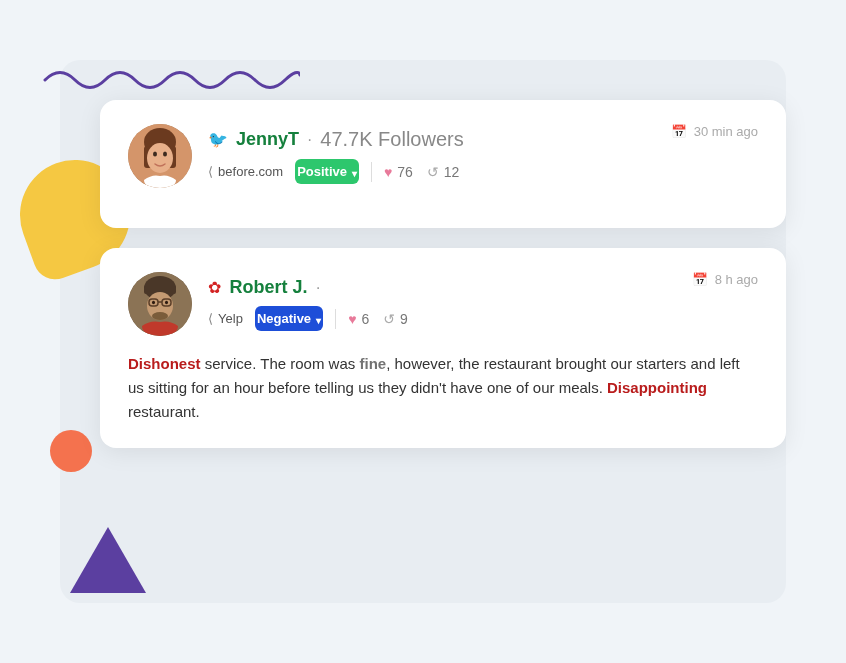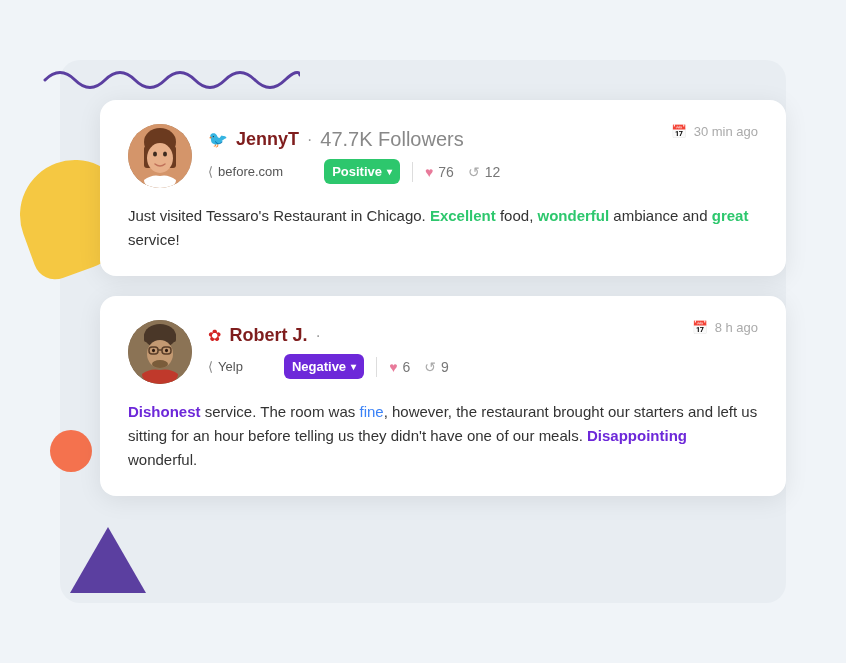--- a/index.html
+++ b/index.html
@@ -132,21 +132,21 @@
     .platform-icon {
       font-size: 16px;
     }
 
     .twitter-icon { color: #1da1f2; }
     .yelp-icon { color: #d32323; }
 
     .username {
       font-size: 18px;
       font-weight: 700;
-      color: #7f1d1d;
+      color: #15803d;
     }
 
     .dot-separator {
       color: #999;
       font-size: 16px;
     }
 
     .followers {
       font-size: 20px;
       color: #888;
@@ -167,38 +167,37 @@
       text-decoration: none;
     }
 
     .share-icon {
       color: #888;
       font-size: 13px;
     }
 
     .badge {
       display: inline-flex;
-      align-items: center;
+      align-items: flex-end;
       gap: 5px;
-      padding: 5px 8px;
+      padding: 5px 2px;
       border-radius: 6px;
       font-size: 13px;
       font-weight: 600;
       cursor: pointer;
       border: none;
-      margin-left: 29px;
     }
 
     .badge-positive {
       background: #2dc76d;
       color: white;
     }
 
     .badge-negative {
-      background: #6d28d9;
+      background: #1d4ed8;
       color: white;
       border-radius: 6px;
     }
 
     .badge-chevron {
       font-size: 10px;
     }
 
     .divider-v {
       width: 1px;
@@ -240,22 +239,22 @@
     }
 
     
     .card-body {
       font-size: 15px;
       line-height: 1.6;
       color: #333;
     }
 
     .highlight-positive { color: #2dc76d; font-weight: 700; }
-    .highlight-negative { color: #6d28d9; font-weight: 700; text-align: right; }
-    .highlight-neutral  { color: #3b82f6; font-weight: 400; }
+    .highlight-negative { color: #b91c1c; font-weight: 700; text-align: right; }
+    .highlight-neutral  { color: #737373; font-weight: 700; }
 
     
     .avatar svg {
       width: 100%;
       height: 100%;
     }
   </style>
 </head>
 <body>
 
@@ -325,23 +324,20 @@
           </div>
         </div>
       </div>
 
       <div class="timestamp">
         <span class="calendar-icon">📅</span>
         <span>30 min ago</span>
       </div>
     </div>
 
-    <div class="card-body">
-      <span>Just visited Tessaro's Restaurant in Chicago. </span><span class="highlight-positive">Excellent</span><span> food, </span><span class="highlight-positive">wonderful</span><span> ambiance and </span><span class="highlight-positive">great</span><span> service!</span>
-    </div>
   </div>
 
   <div class="card">
     <div class="card-header">
 
       <div class="avatar avatar-robert">
         <svg viewBox="0 0 64 64" xmlns="http://www.w3.org/2000/svg">
 
           <circle cx="32" cy="32" r="32" fill="#8b7355"></circle>
 
@@ -392,17 +388,17 @@
         </div>
       </div>
 
       <div class="timestamp">
         <span class="calendar-icon">📅</span>
         <span>8 h ago</span>
       </div>
     </div>
 
     <div class="card-body">
-      <span class="highlight-negative">Dishonest</span><span> service. The room was </span><span class="highlight-neutral">fine</span><span>, however, the restaurant brought our starters and left us sitting for an hour before telling us they didn't have one of our meals. </span><span class="highlight-negative">Disappointing</span><span> wonderful.</span>
+      <span class="highlight-negative">Dishonest</span><span> service. The room was </span><span class="highlight-neutral">fine</span><span>, however, the restaurant brought our starters and left us sitting for an hour before telling us they didn't have one of our meals. </span><span class="highlight-negative">Disappointing</span><span> restaurant.</span>
     </div>
   </div>
 
 </div>
 
 </body></html>

